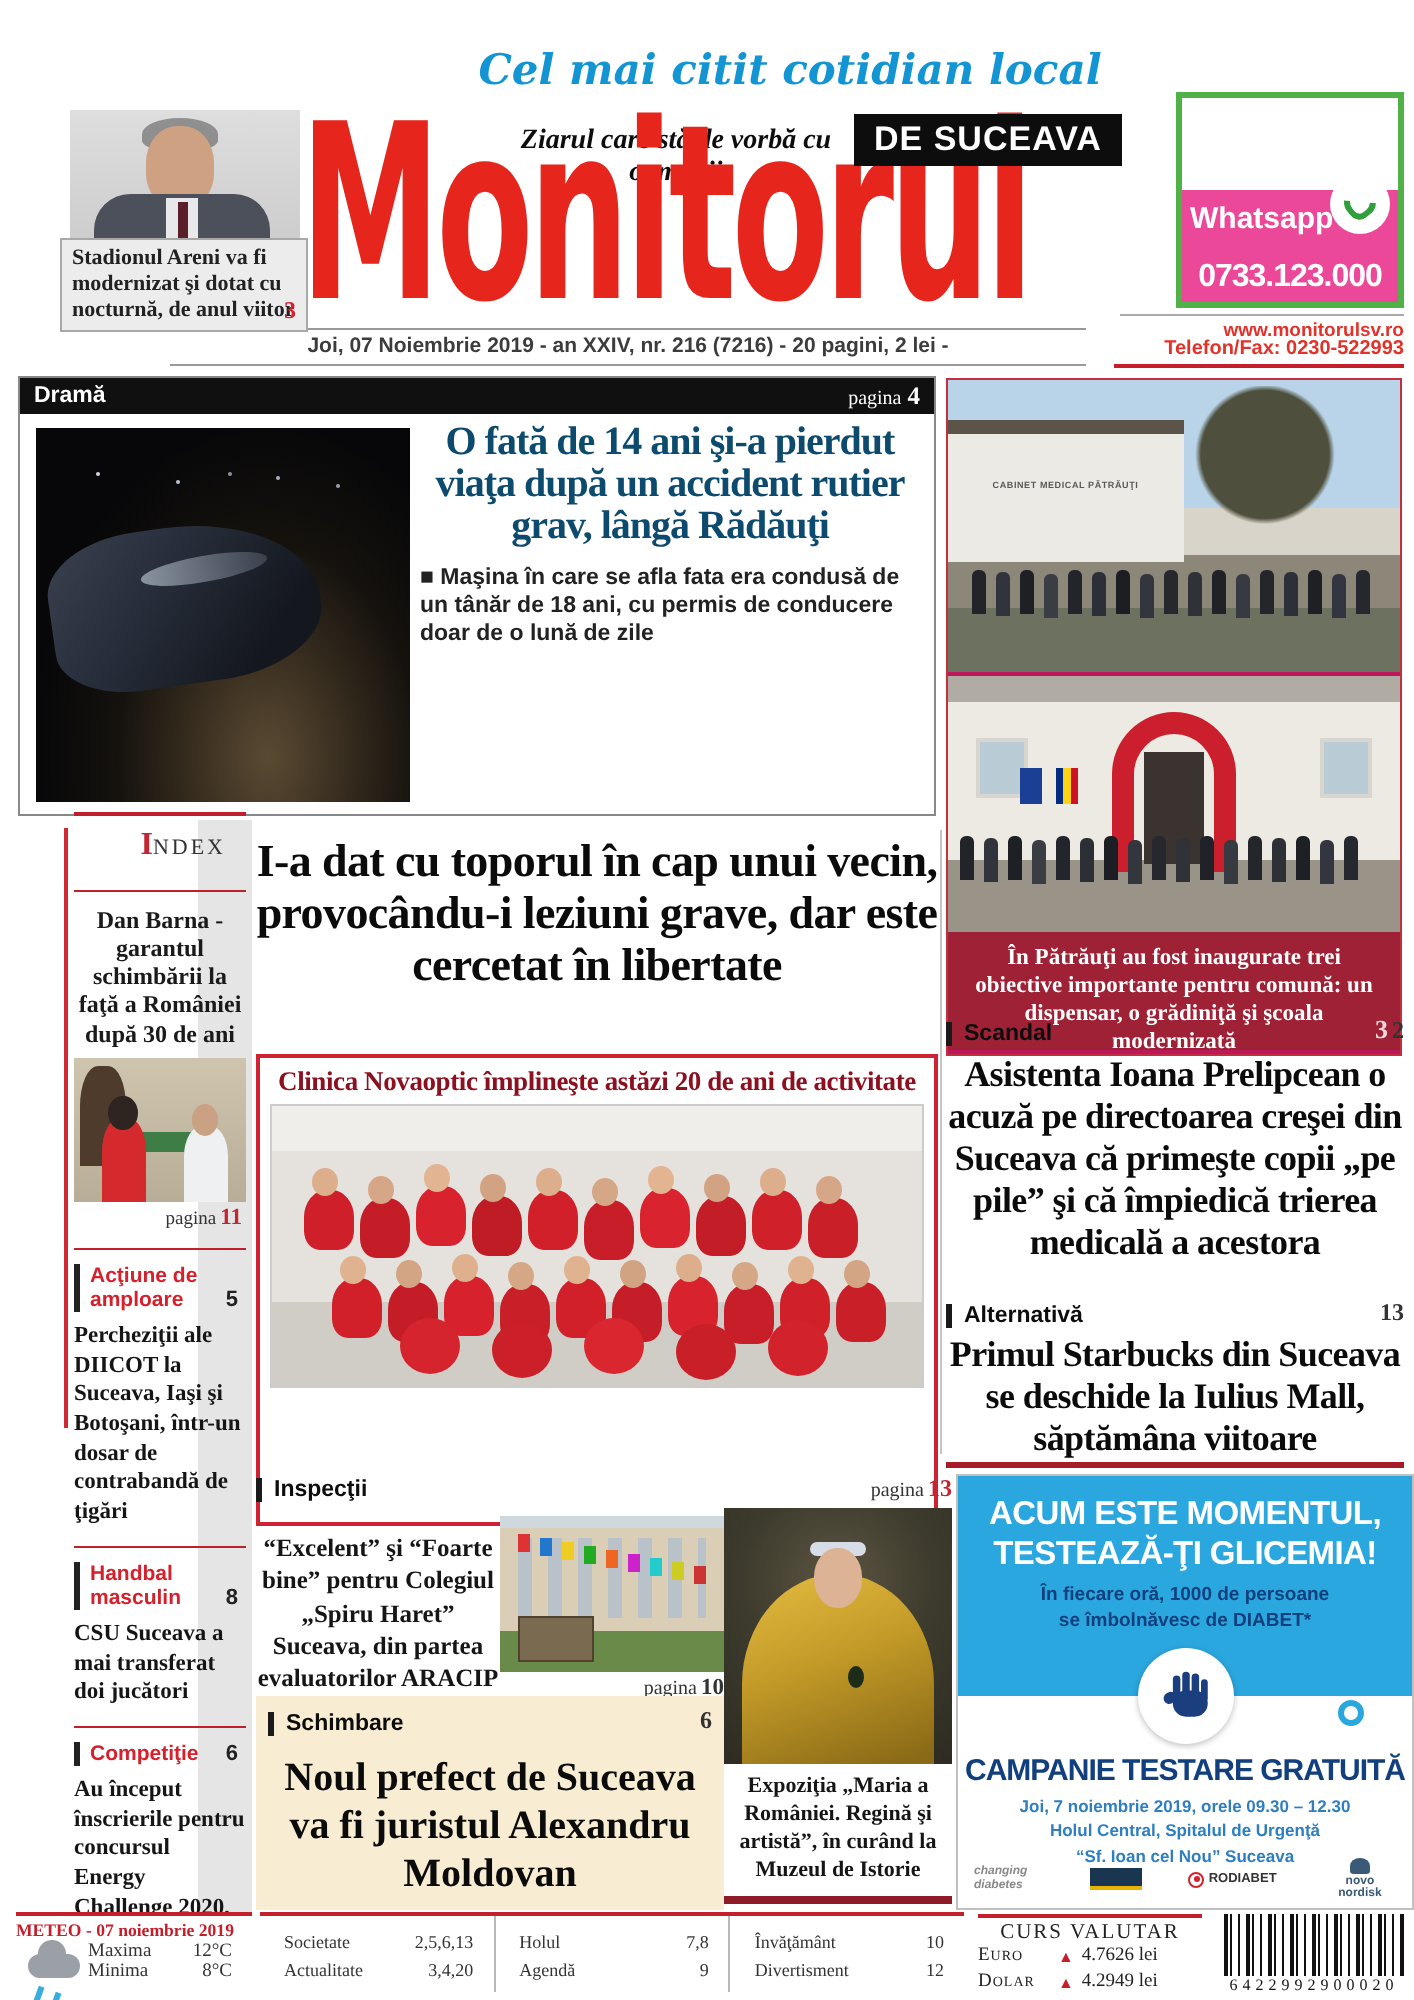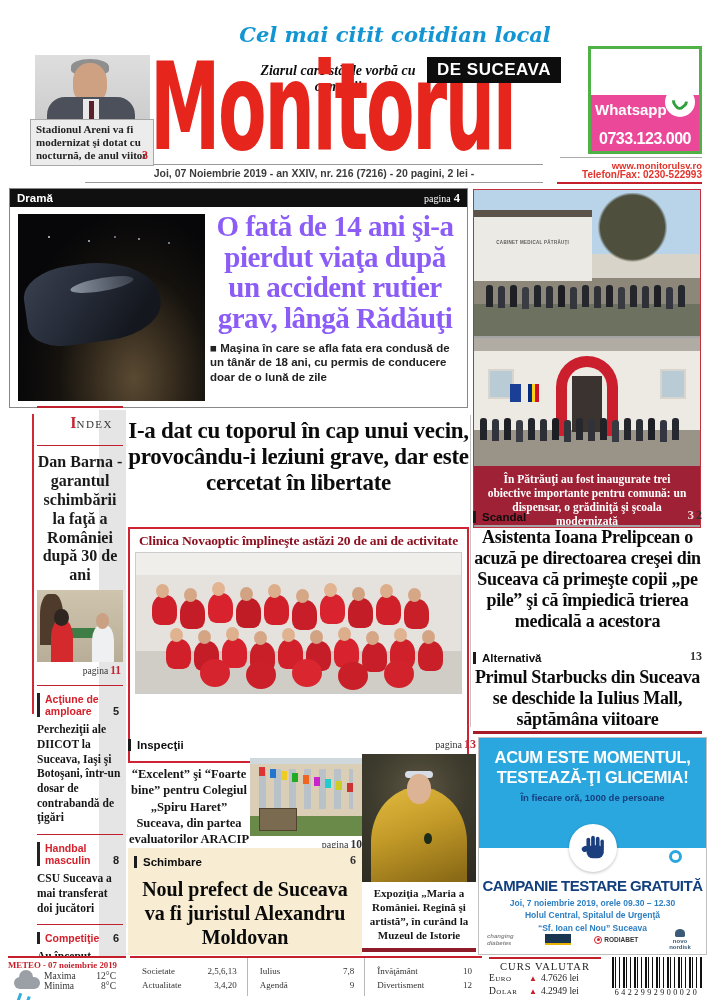--- a/index.html
+++ b/index.html
@@ -79,26 +79,26 @@
   .crash-car { position:absolute; left:4%; top:26%; width:72%; height:42%;
     background:linear-gradient(130deg,#3a4150 0%,#242a36 45%,#14171e 80%);
     border-radius:35% 55% 40% 30%; transform:rotate(-8deg); }
   .crash-glint { position:absolute; left:28%; top:34%; width:34%; height:7%;
     background:linear-gradient(90deg,#8a93a0,#3a404c); border-radius:50%; transform:rotate(-10deg); }
   .crash-lights { position:absolute; left:30px; top:22px; width:2px; height:2px;
     background:#cfd6e6; border-radius:50%;
     box-shadow:40px 4px 0 #bcc4d6, 90px 2px 0 #a8b0c2, 120px 6px 0 #98a0b2, 66px 0 0 #8890a2; }
   .lead-right { position:absolute; left:200px; top:22px; right:7px; }
   .lead-hl { font-family:"Liberation Serif", serif; font-weight:bold;
-    font-size:29px; line-height:1.06; text-align:center; letter-spacing:-0.5px; color:#8b5cf6; }
+    font-size:20px; line-height:1.06; text-align:center; letter-spacing:-0.5px; color:#0c4a6e; }
   .lead-sub { margin-top:7px; font-weight:bold; font-size:11.5px; line-height:1.25; color:#222; }
 
   
   .rcol { left:473px; top:189px; width:228px; height:339px;
-    border:1px solid #c23040; background:#a3a3a3; }
+    border:1px solid #c23040; background:#be185d; }
   .rp { position:relative; overflow:hidden; }
   .rp1 { height:146px;
     background:linear-gradient(#b9d4e8 0 44%, #d9d4c9 44% 60%, #8d877a 60% 78%, #6d7260 78%); }
   .rp1-building { position:absolute; left:0; top:14%; width:52%; height:48%;
     background:#eceae4; border-top:7px solid #5c5448; }
   .rp1-sign { position:absolute; left:6%; top:34%; width:40%; text-align:center;
     font-size:4.5px; font-weight:bold; color:#5a5a5a; letter-spacing:0.3px; }
   .rp1-tree { position:absolute; right:12%; top:2%; width:36%; height:52%;
     background:radial-gradient(circle at 50% 45%, #4e4f3c 0 55%, transparent 60%); }
   .crowd { position:absolute; bottom:20%; left:12px; width:7px; height:22px;
@@ -177,21 +177,21 @@
   
   .sidebar { left:8px; top:406px; width:118px; height:594px; }
   .sb-strip { position:absolute; right:0; top:4px; width:27px; height:548px; background:#e5e5e5; }
   .sb-redv { position:absolute; left:24px; top:8px; width:2px; height:300px; background:#cf2a34; }
   .sb-inner { position:relative; padding:0 3px 0 29px; }
   .sb-index { border-top:2px solid #c0202e; text-align:right; padding:6px 10px 4px 0;
     font-family:"Liberation Serif", serif; color:#333; letter-spacing:1.5px; font-size:11px; }
   .sb-index b { color:#c22633; font-size:16px; letter-spacing:0; }
   .sb-sec { border-top:1.5px solid #c0202e; padding-top:7px; margin-top:9px; }
   .sb-hl { font-family:"Liberation Serif", serif; font-weight:bold;
-    font-size:16px; line-height:1.18; text-align:center; color:#1a1a1a; }
+    font-size:12px; line-height:1.18; text-align:center; color:#1a1a1a; }
   .sb-photo { position:relative; margin-top:5px; height:72px; overflow:hidden;
     background:linear-gradient(#cfc4ae,#b8ad96); }
   .barna-door { position:absolute; left:4%; top:6%; width:26%; height:70%;
     background:#4e3b2c; border-radius:40% 40% 0 0; }
   .barna-green { position:absolute; left:20%; top:52%; width:60%; height:14%; background:#3f7d46; }
   .barna-f1 { position:absolute; left:16%; bottom:0; width:26%; height:58%;
     background:#d42a2e; border-radius:40% 40% 0 0; }
   .barna-h1 { position:absolute; left:20%; bottom:50%; width:17%; height:24%;
     background:#2e2420; border-radius:50%; }
   .barna-f2 { position:absolute; right:10%; bottom:0; width:26%; height:52%;
@@ -517,20 +517,21 @@
     <div class="expo-cap">Expoziţia „Maria a României. Regină şi artistă”, în curând la Muzeul de Istorie</div>
     <div class="expo-line"></div>
   </div>
 
   <div class="abs ad">
     <div class="ad-top">
       <div class="ad-h">ACUM ESTE MOMENTUL,</div>
       <div class="ad-h">TESTEAZĂ-ŢI GLICEMIA!</div>
       <div class="ad-sub">
         <div>În fiecare oră, 1000 de persoane</div>
+        <div>se îmbolnăvesc de DIABET*</div>
       </div>
     </div>
     <div class="ad-circle">
       <svg width="30" height="30" viewBox="0 0 32 32">
         <g fill="#1b3f7e">
           <rect x="9" y="5" width="4" height="14" rx="2"></rect>
           <rect x="14" y="3" width="4" height="16" rx="2"></rect>
           <rect x="19" y="4" width="4" height="15" rx="2"></rect>
           <rect x="24" y="7" width="3.6" height="12" rx="1.8"></rect>
           <rect x="9" y="13" width="18.6" height="14" rx="7"></rect>
@@ -565,21 +566,21 @@
           <span>Societate</span>
           <span>2,5,6,13</span>
         </div>
       <div class="frow">
           <span>Actualitate</span>
           <span>3,4,20</span>
         </div>
     </div>
     <div class="fcol">
       <div class="frow">
-          <span>Iulius</span>
+          <span>Holul</span>
           <span>7,8</span>
         </div>
       <div class="frow">
           <span>Agendă</span>
           <span>9</span>
         </div>
     </div>
     <div class="fcol">
       <div class="frow">
           <span>Învăţământ</span>

